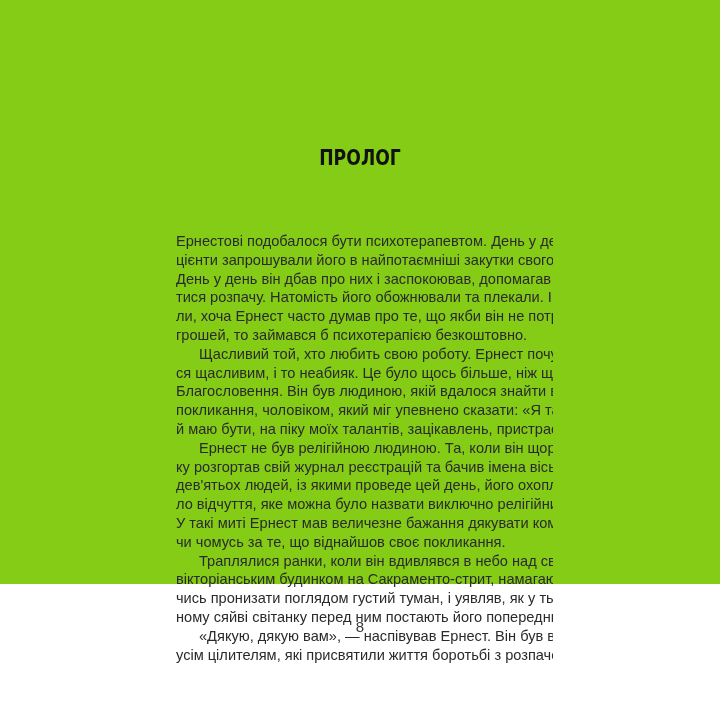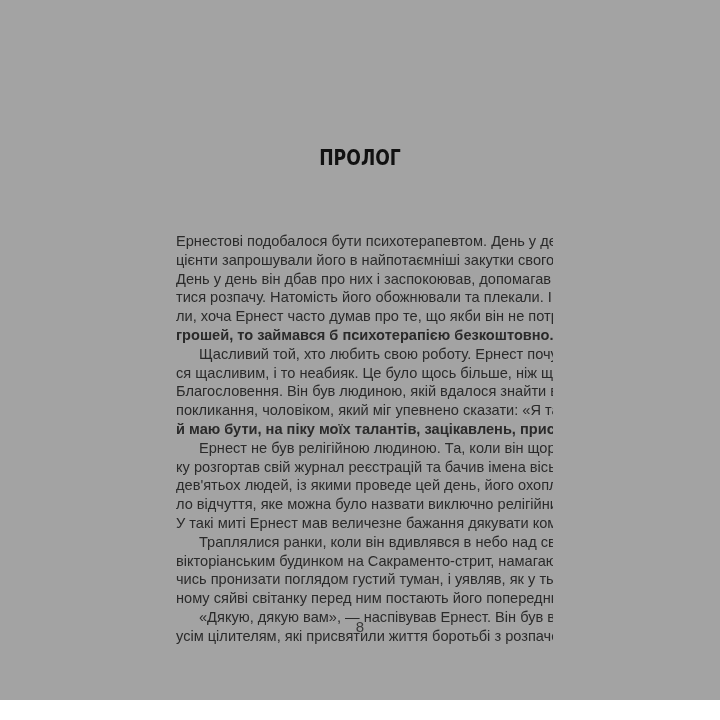--- a/index.html
+++ b/index.html
@@ -9,22 +9,22 @@
     }
     body {
       width: 720px;
       height: 720px;
       position: relative;
       overflow: hidden;
     }
     .page {
       position: absolute;
       left: 0; top: 0;
-      width: 720px; height: 700px;
-      background: #a3a3a3;
+      width: 720px; height: 584px;
+      background: #84cc16;
     }
     .chapter-title {
       position: absolute;
       left: 0;
       width: 720px;
       top: 146px;
       text-align: center;
       font-family: "DejaVu Sans", sans-serif;
       font-weight: bold;
       font-size: 21px;
@@ -45,21 +45,20 @@
       line-height: 18.8px;
       height: 18.8px;
       color: #2a2a2a;
       white-space: nowrap;
       text-align: justify;
       text-align-last: justify;
       overflow: hidden;
     }
     .line.last {
       text-align-last: left;
-      font-weight: bold;
     }
     .line.indent {
       padding-left: 23px;
     }
     .page-number {
       position: absolute;
       left: 0;
       width: 720px;
       top: 618px;
       text-align: center;
@@ -84,20 +83,21 @@
       <div class="line indent">Щасливий той, хто любить свою роботу. Ернест почував-</div>
       <div class="line">ся щасливим, і то неабияк. Це було щось більше, ніж щастя.</div>
       <div class="line">Благословення. Він був людиною, якій вдалося знайти власне</div>
       <div class="line">покликання, чоловіком, який міг упевнено сказати: «Я там, де</div>
       <div class="line last">й маю бути, на піку моїх талантів, зацікавлень, пристрастей».</div>
       <div class="line indent">Ернест не був релігійною людиною. Та, коли він щоран-</div>
       <div class="line">ку розгортав свій журнал реєстрацій та бачив імена вісьмох-</div>
       <div class="line">дев'ятьох людей, із якими проведе цей день, його охоплюва-</div>
       <div class="line">ло відчуття, яке можна було назвати виключно релігійним.</div>
       <div class="line">У такі миті Ернест мав величезне бажання дякувати комусь</div>
+      <div class="line last">чи чомусь за те, що віднайшов своє покликання.</div>
       <div class="line indent">Траплялися ранки, коли він вдивлявся в небо над своїм</div>
       <div class="line">вікторіанським будинком на Сакраменто-стрит, намагаю-</div>
       <div class="line">чись пронизати поглядом густий туман, і уявляв, як у тьмя-</div>
       <div class="line">ному сяйві світанку перед ним постають його попередни-</div>
       <div class="line indent">«Дякую, дякую вам», — наспівував Ернест. Він був вдячний</div>
       <div class="line">усім цілителям, які присвятили життя боротьбі з розпачем.</div>
     </div>
 
   <div class="page-number">8</div>
 </div>

